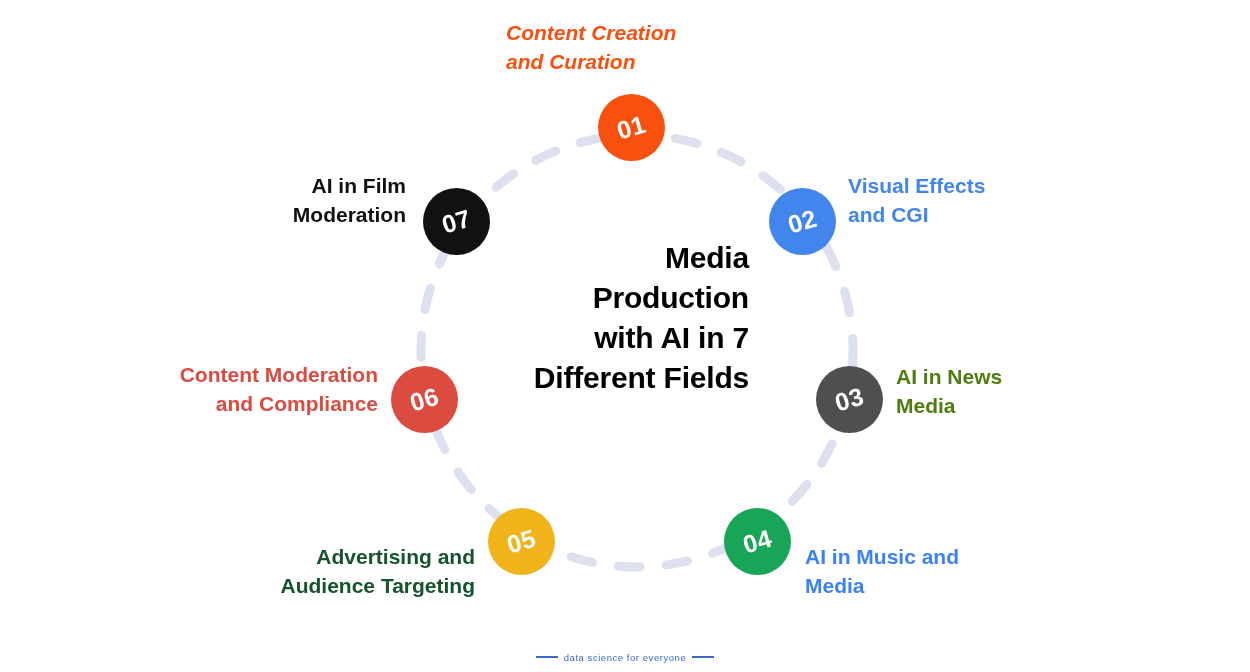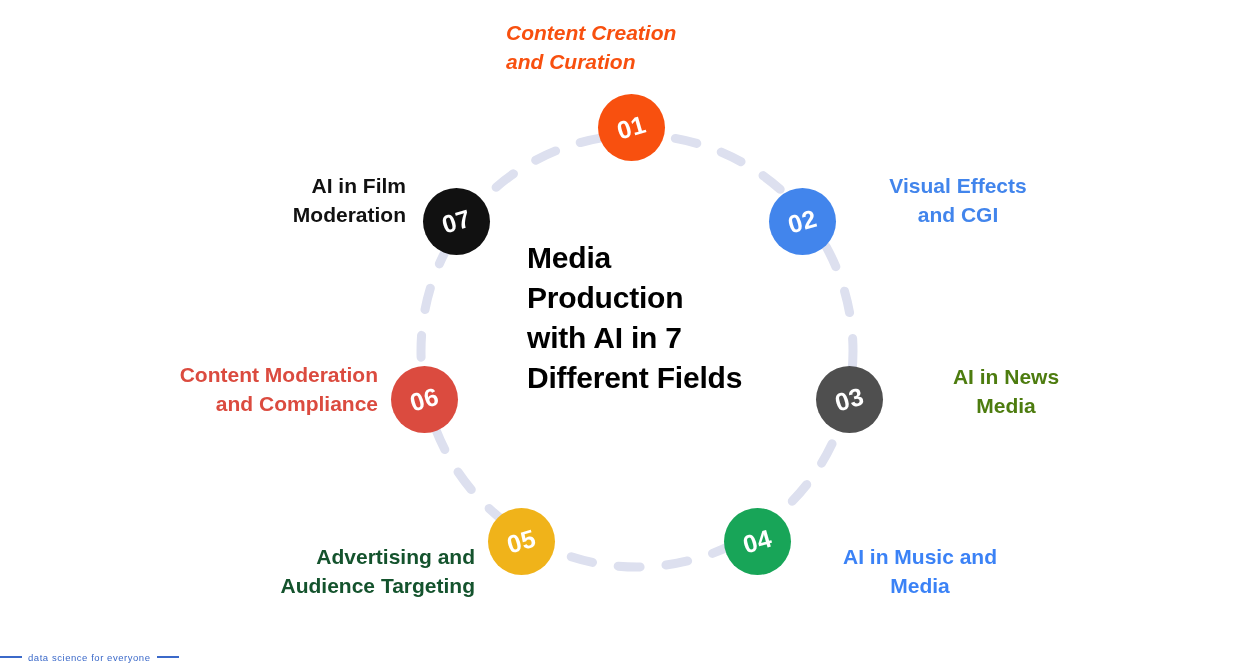--- a/index.html
+++ b/index.html
@@ -13,21 +13,21 @@
   #stage{position:absolute;left:0;top:0;width:1250px;height:672px;}
 
   
   #ring{position:absolute;left:0;top:0;width:1250px;height:672px;pointer-events:none;}
 
   
   #center-title{
     position:absolute;
     left:527px; top:238px;
     width:222px;
-    text-align:left;
+    text-align:right;
     font-size:30px;
     font-weight:bold;
     line-height:1.33;
     color:#000000;
     letter-spacing:-0.2px;
   }
 
   
   .node-circle{
     position:absolute;
@@ -47,21 +47,21 @@
   }
 
   
   .node-label{
     position:absolute;
     font-size:21px;
     font-weight:bold;
     line-height:1.38;
     white-space:pre-line;
   }
-  .lbl-right{text-align:center;}
+  .lbl-right{text-align:left;}
   .lbl-left{text-align:right;}
   .lbl-center{text-align:left;font-style:italic;}
 
   
   #logo{
     position:absolute;
     left:0;right:0;
     bottom:10px;
     text-align:center;
   }
@@ -83,20 +83,21 @@
     top:-9px;
   }
   #logo-tag{
     margin-top:15px;
     font-size:9.5px;
     color:#3b69c9;
     letter-spacing:0.55px;
     line-height:1;
     display:flex;
     align-items:center;
+    justify-content:center;
     gap:6px;
   }
   .tag-dash{
     display:inline-block;
     width:22px;height:2px;
     background:#3b69c9;
   }
 </style>
 </head>
 <body>

